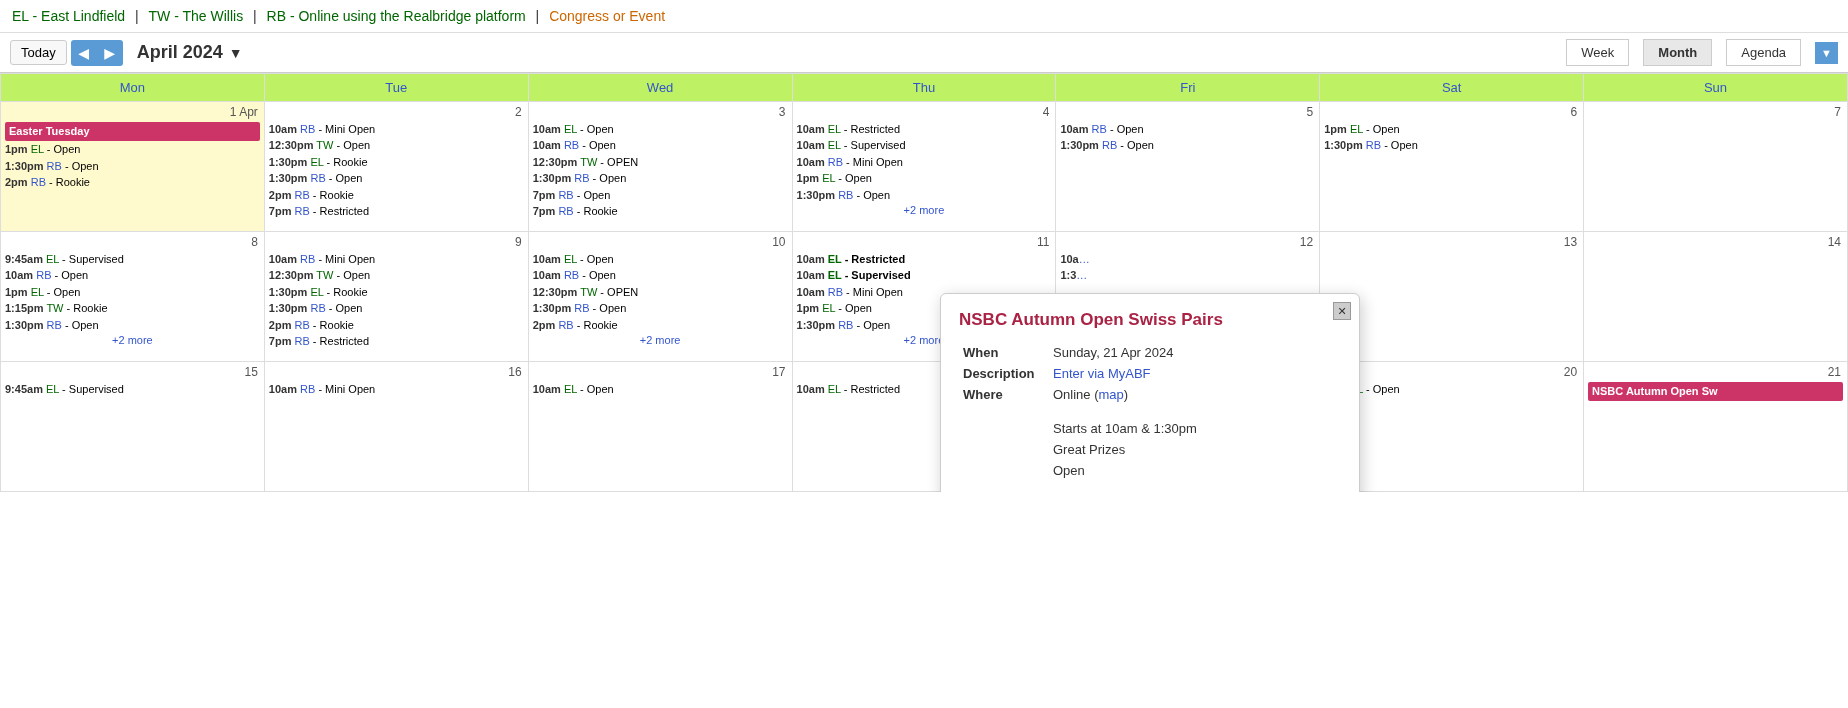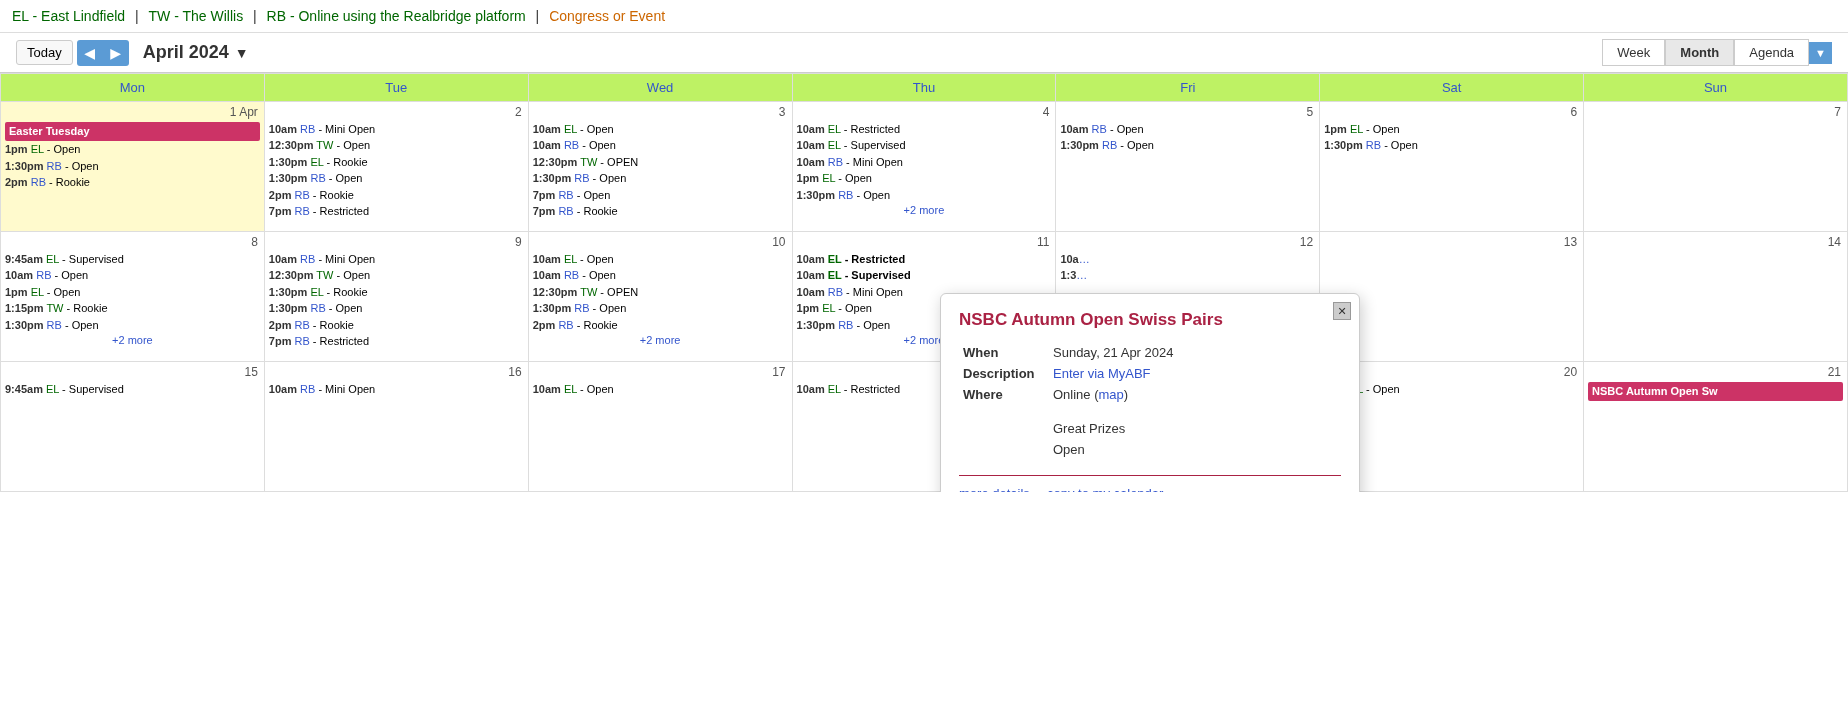--- a/index.html
+++ b/index.html
@@ -14,21 +14,21 @@
     .top-bar span.el { color: #006600; }
     .top-bar span.tw { color: #006600; }
     .top-bar span.rb { color: #006600; }
     .top-bar span.divider { color: #333; margin: 0 6px; }
     .top-bar span.congress { color: #cc6600; }
 
     
     .cal-toolbar {
       display: flex;
       align-items: center;
-      padding: 6px 16px;
+      padding: 6px 10px;
       border-bottom: 1px solid #ccc;
       background: #fff;
     }
     .cal-toolbar button.today-btn {
       border: 1px solid #ccc;
       background: #f8f8f8;
       padding: 4px 10px;
       cursor: pointer;
       font-size: 13px;
       border-radius: 3px;
@@ -60,21 +60,21 @@
     .cal-toolbar .dropdown-arrow {
       margin-left: 6px;
       color: #333;
       font-size: 14px;
       cursor: pointer;
     }
     .cal-toolbar .view-btns {
       margin-left: auto;
       display: flex;
       align-items: center;
-      gap: 0;
+      gap: 14px;
     }
     .view-btn {
       padding: 5px 14px;
       font-size: 13px;
       border: 1px solid #ccc;
       background: #fff;
       cursor: pointer;
       color: #333;
     }
     .view-btn.active {
@@ -463,20 +463,21 @@
     <tr>
       <td class="label">Where</td>
       <td class="value">
         <span>Online</span>
         (<a href="#" class="popup-link">map</a>)
       </td>
     </tr>
   </tbody>
       </table>
   <div class="popup-desc-extra">
+    <div>Starts at 10am &amp; 1:30pm</div>
     <div>Great Prizes</div>
     <div>Open</div>
   </div>
   <hr class="popup-divider">
   <div class="popup-actions">
     <a href="#" class="popup-link">more details»</a>
     <a href="#" class="popup-link">copy to my calendar»</a>
   </div>
 </div>
 

